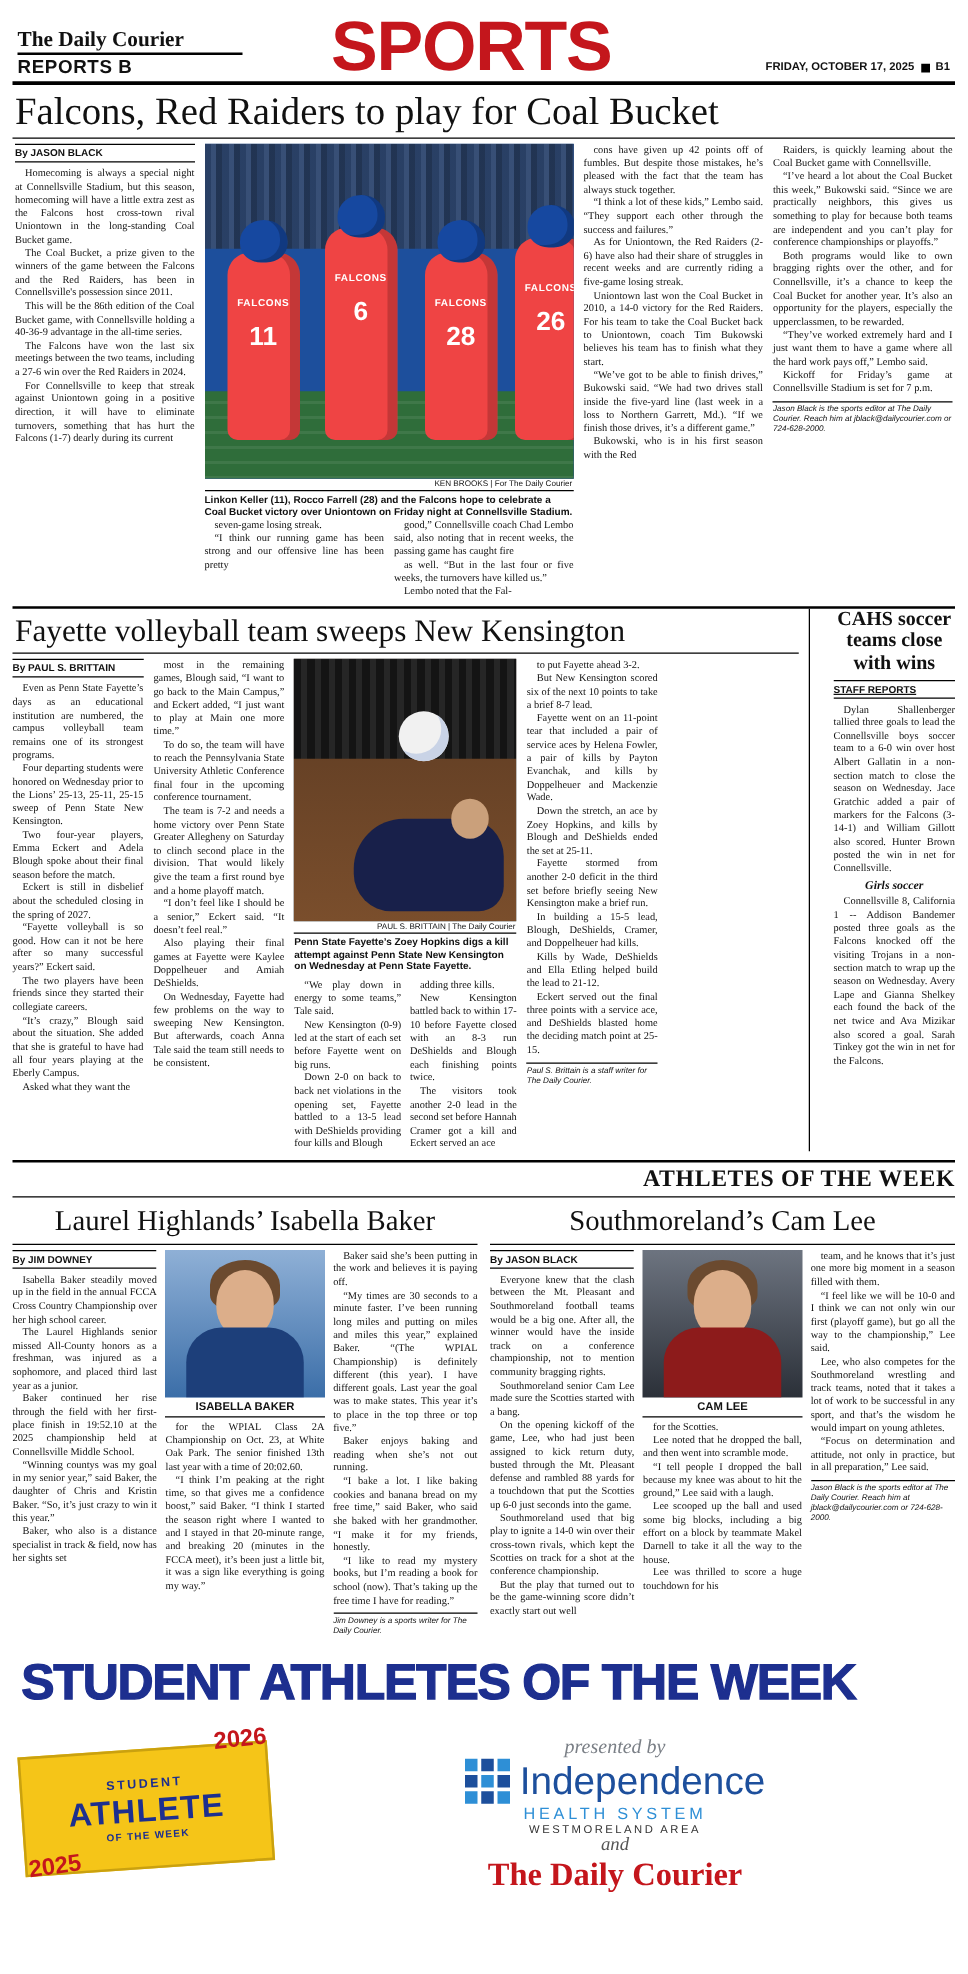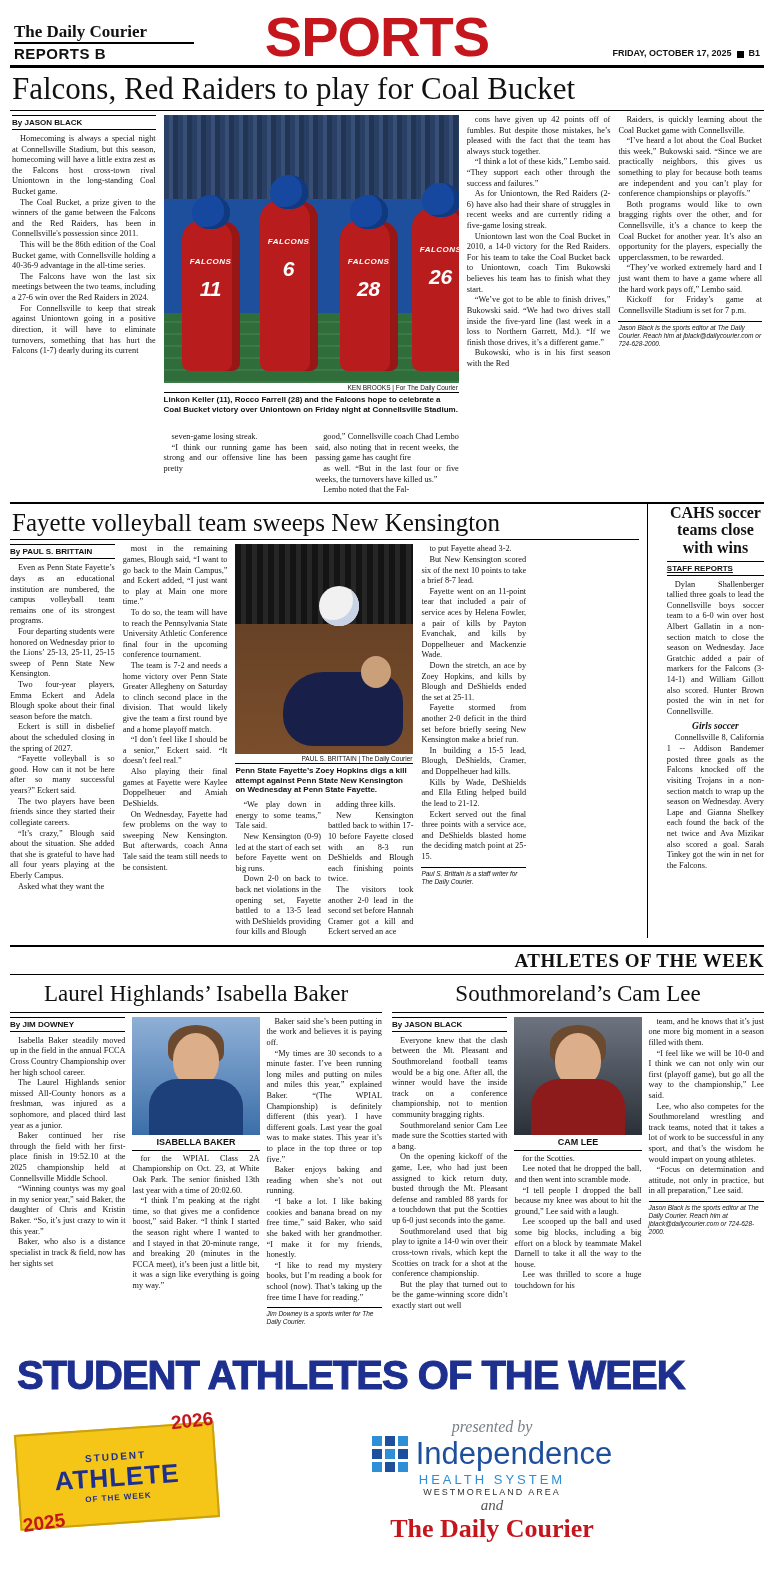--- a/index.html
+++ b/index.html
@@ -42,21 +42,21 @@
   .caption { font-family:"Liberation Sans", sans-serif; font-size:8px; font-weight:bold; line-height:1.2; padding-top:2px; }
   .tag { font-family:"Liberation Sans", sans-serif; font-size:6.5px; font-style:italic; line-height:1.25; border-top:1px solid #000; margin-top:4px; padding-top:2px; }
 
   
   .field { position:absolute; inset:0; background:#1d4f9c; }
   .crowd { position:absolute; top:0; left:0; right:0; height:84px; background:
       repeating-linear-gradient(90deg,#2a3f62 0 5px,#394f74 5px 9px,#22334f 9px 14px);
       opacity:0.95; }
   .turf { position:absolute; bottom:0; left:0; right:0; height:70px; background:#2f6d3a; }
   .turf:before { content:""; position:absolute; inset:0; background:repeating-linear-gradient(0deg,rgba(255,255,255,.08) 0 2px,transparent 2px 12px); }
-  .player { position:absolute; bottom:12px; width:58px; height:150px; background:#b91c1c; border-radius:18px 18px 8px 8px; box-shadow:inset -8px 0 0 rgba(0,0,0,.18);font-style:italic; }
+  .player { position:absolute; bottom:31px; width:58px; height:150px; background:#ef4444; border-radius:18px 18px 8px 8px; box-shadow:inset -8px 0 0 rgba(0,0,0,.18); }
   .player .helmet { position:absolute; top:-26px; left:10px; width:38px; height:34px; background:#1648a0; border-radius:50% 50% 45% 45%; box-shadow:inset -6px -2px 0 rgba(0,0,0,.2); }
   .player .num { position:absolute; top:56px; left:0; right:0; text-align:center; color:#fff; font-family:"Liberation Sans", sans-serif; font-weight:bold; font-size:21px; }
   .player .word { position:absolute; top:36px; left:0; right:0; text-align:center; color:#fff; font-family:"Liberation Sans", sans-serif; font-weight:bold; font-size:8px; letter-spacing:.5px;}
   .p1 { left:18px; }
   .p2 { left:96px; height:170px; }
   .p3 { left:176px; }
   .p4 { left:248px; height:162px; }
 
   
   .section-divider { border-top:2px solid #000; margin:6px 0 0 0; }
@@ -80,21 +80,21 @@
   .mug { width:100%; height:118px; background:linear-gradient(#8fb0d6,#3b6ea8); position:relative; overflow:hidden; }
   .mug.dark { background:linear-gradient(#6d7480,#2b3038); }
   .mug .face { position:absolute; left:50%; top:16px; transform:translateX(-50%); width:46px; height:54px; background:#dcae8a; border-radius:50% 50% 46% 46%; }
   .mug .hair { position:absolute; left:50%; top:8px; transform:translateX(-50%); width:56px; height:40px; background:#6b4a2f; border-radius:50% 50% 30% 30%; }
   .mug .body { position:absolute; left:50%; bottom:0; transform:translateX(-50%); width:94px; height:56px; background:#1d3f7a; border-radius:28px 28px 0 0; }
   .mug.dark .body { background:#8d1b1b; }
   .mug-name { font-family:"Liberation Sans", sans-serif; font-weight:bold; font-size:9px; text-align:center; border-bottom:1px solid #000; padding:2px 0 3px; }
 
   
   .ad { margin-top:8px; border:1px solid #fff; height:214px; background:#fff; position:relative; overflow:hidden; }
-  .ad-title { font-family:"Liberation Sans", sans-serif; font-weight:bold; font-size:40px; color:#1d2f8f; -webkit-text-stroke:1px #1d2f8f; letter-spacing:-1px; text-align:left; padding:6px 0 0 6px;margin-top:12px; }
+  .ad-title { font-family:"Liberation Sans", sans-serif; font-weight:bold; font-size:40px; color:#1d2f8f; -webkit-text-stroke:1px #1d2f8f; letter-spacing:-1px; text-align:left; padding:6px 0 0 6px; }
   .ad-body { display:flex; align-items:center; gap:10px; padding:2px 6px; }
   .badge { width:200px; height:150px; position:relative; }
   .badge .ribbon { position:absolute; left:0; top:28px; width:200px; height:96px; background:#f5c518; transform:rotate(-4deg); border:2px solid #caa10f; }
   .badge .ribtxt { position:absolute; left:0; top:28px; width:200px; height:96px; transform:rotate(-4deg); display:flex; flex-direction:column; align-items:center; justify-content:center; font-family:"Liberation Sans", sans-serif; font-weight:bold; color:#1d2f8f; }
   .badge .ribtxt .l1 { font-size:10px; letter-spacing:2px; }
   .badge .ribtxt .l2 { font-size:26px; letter-spacing:1px; }
   .badge .ribtxt .l3 { font-size:8px; letter-spacing:1px; }
   .badge .yr { position:absolute; font-family:"Liberation Sans", sans-serif; font-weight:bold; font-size:19px; color:#c4161c; }
   .badge .yr.left { left:6px; bottom:16px; transform:rotate(-8deg); }
   .badge .yr.right { right:4px; top:10px; transform:rotate(-6deg); }
@@ -164,21 +164,21 @@
             </div>
           <div class="player p4">
               <div class="helmet"></div>
               <div class="word">FALCONS</div>
               <div class="num">26</div>
             </div>
         </div>
       </div>
       <div class="photo-credit">KEN BROOKS | For The Daily Courier</div>
       <div class="caption">Linkon Keller (11), Rocco Farrell (28) and the Falcons hope to celebrate a Coal Bucket victory over Uniontown on Friday night at Connellsville Stadium.</div>
-      <div style="display:grid; grid-template-columns:1fr 1fr; gap:8px; margin-top:18px;">
+      <div style="display:grid; grid-template-columns:1fr 1fr; gap:8px; margin-top:1px;">
         <div class="col">
           <p>seven-game losing streak.</p>
           <p>“I think our running game has been strong and our offensive line has been pretty</p>
         </div>
         <div class="col">
           <p>good,” Connellsville coach Chad Lembo said, also noting that in recent weeks, the passing game has caught fire</p>
           <p>as well. “But in the last four or five weeks, the turnovers have killed us.”</p>
           <p>Lembo noted that the Fal-</p>
         </div>
       </div>

